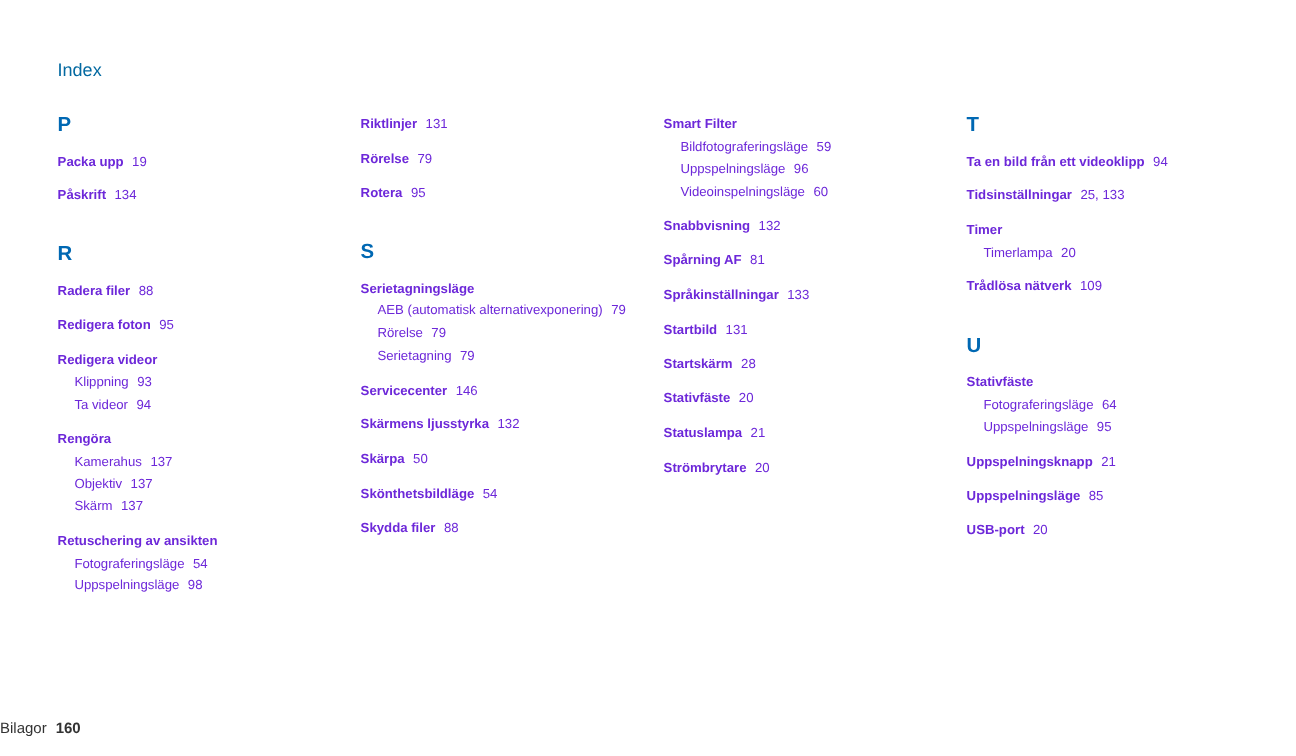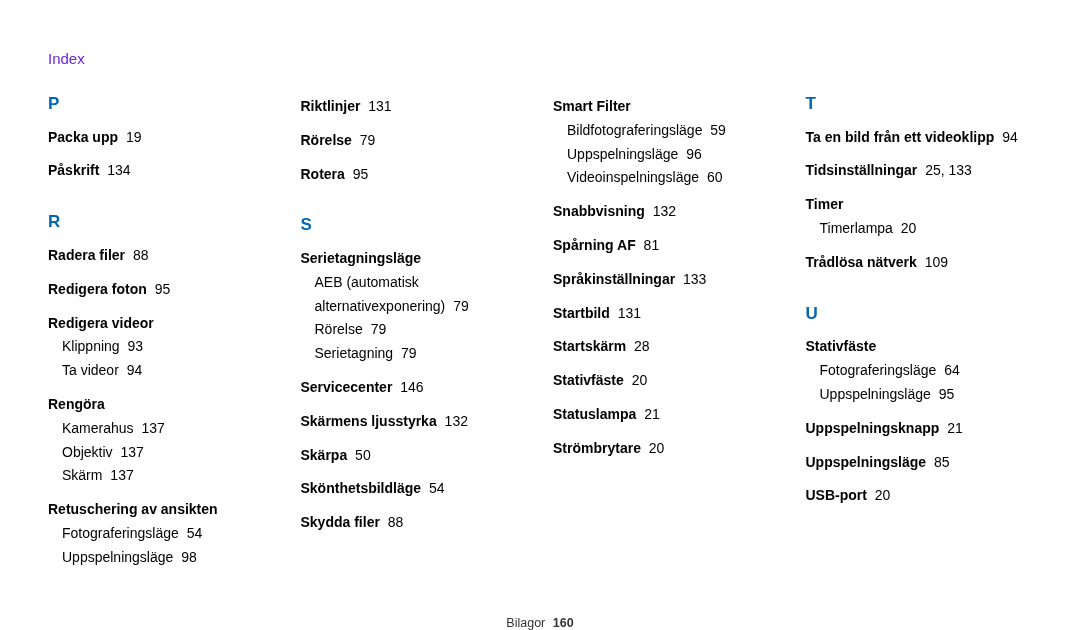--- a/index.html
+++ b/index.html
@@ -14,62 +14,62 @@
   .page {
     position: relative;
     width: 1080px;
     height: 630px;
     box-sizing: border-box;
     padding: 50px 48px 0 48px;
   }
   .page-title {
     font-size: 15px;
     font-weight: 400;
-    color: #6d28d9;
+    color: #0369a1;
     margin: 0 0 28px 0;
   }
   .columns {
     display: grid;
     grid-template-columns: repeat(4, 1fr);
     column-gap: 26px;
   }
   .col {
     display: flex;
     flex-direction: column;
   }
   .letter {
     font-size: 17px;
     font-weight: 700;
     color: #0068b3;
     margin: 0 0 12px 0;
     line-height: 1.1;
   }
   .letter:not(:first-child) { margin-top: 20px; }
   .entry {
-    font-size: 14px;
+    font-size: 11px;
     line-height: 1.7;
-    color: #000000;
+    color: #6d28d9;
     display: block;
   }
   .entry-bold { font-weight: 700; }
   .sub {
     padding-left: 14px;
     font-weight: 400;
   }
   .grp {
     margin-bottom: 10px;
     display: flex;
     flex-direction: column;
   }
   .footer {
     position: absolute;
-    bottom: 0;
+    bottom: 16px;
     left: 0;
     width: 100%;
-    text-align: center;
+    text-align: left;
     font-size: 12.5px;
     color: #333;
   }
   .footer strong { font-weight: 700; margin-left: 4px; }
   .pages { font-weight: 400; margin-left: 4px; }
 </style>
 </head>
 <body>
 
 <div class="page">

